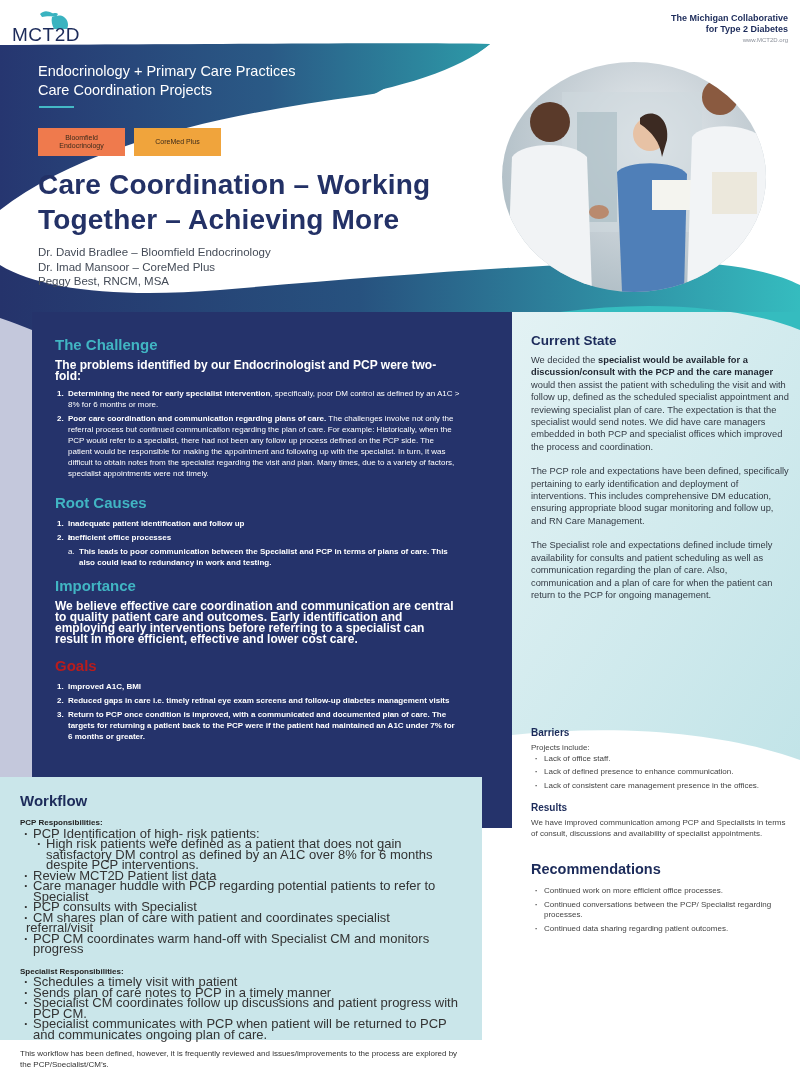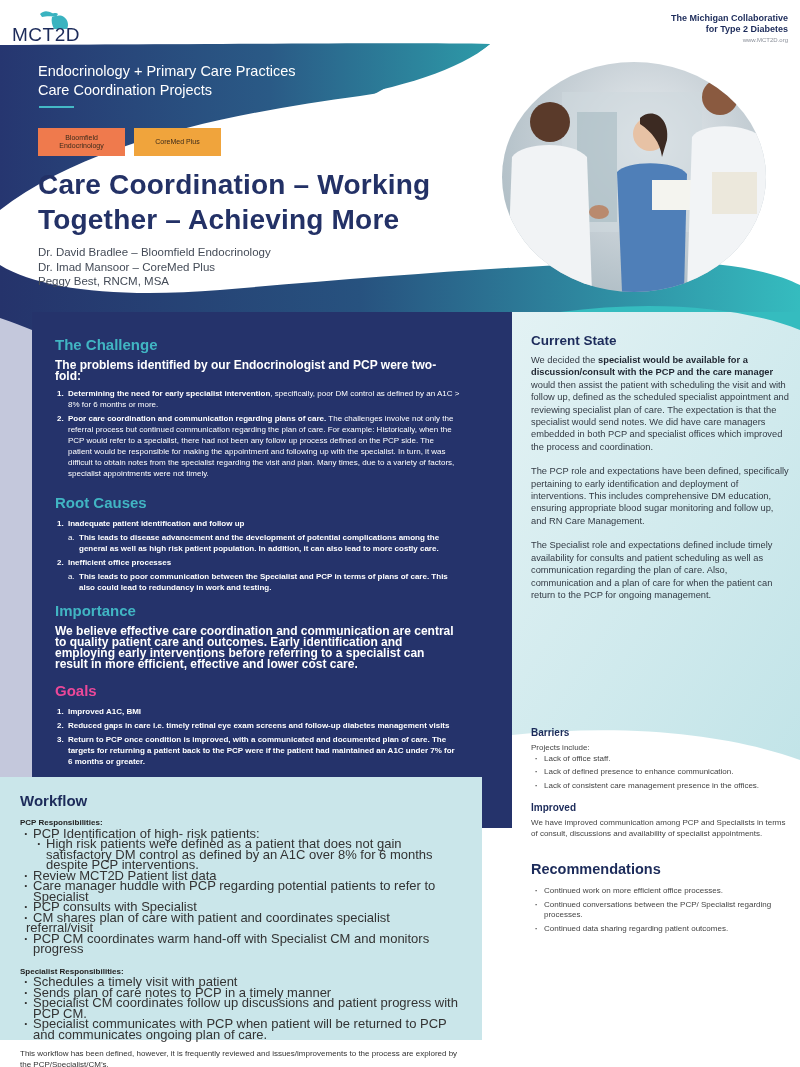--- a/index.html
+++ b/index.html
@@ -30,21 +30,21 @@
   .authors { position: absolute; left: 38px; top: 245px; z-index: 3; font-family: "Liberation Sans", sans-serif; font-size: 11.5px; line-height: 14.5px; color: #444b57; }
 
   
   .photo { position: absolute; left: 502px; top: 62px; width: 264px; height: 230px; border-radius: 50%; overflow: hidden; z-index: 2;
     background: radial-gradient(circle at 55% 35%, #e9edf0 0%, #c7d0d6 45%, #9fb1ba 100%); }
 
   
   .navy { position: absolute; left: 32px; top: 312px; width: 480px; height: 516px; background: #25336b; z-index: 1; }
   .left-content { position: absolute; left: 55px; top: 336px; width: 405px; z-index: 3; color: #ffffff; }
   .h-teal { font-family: "Liberation Sans", sans-serif; font-weight: 700; font-size: 15px; color: #41b5c3; margin-bottom: 7px; }
-  .h-orange { font-family: "Liberation Sans", sans-serif; font-weight: 700; font-size: 15px; color: #ec4899; margin-bottom: 7px; }
+  .h-orange { font-family: "Liberation Sans", sans-serif; font-weight: 700; font-size: 15px; color: #b91c1c; margin-bottom: 7px; }
   .p-white { font-family: "Liberation Sans", sans-serif; font-size: 12px; line-height: 11px; font-weight: 700; color: #ffffff; }
   .ol { list-style: none; margin-top: 6px; }
   .ol li { position: relative; padding-left: 13px; font-family: "Liberation Sans", sans-serif; font-size: 8px; line-height: 11px; font-weight: 400; color: #ffffff; margin-bottom: 3px; }
   .ol li .num { position: absolute; left: 2px; top: 0; font-weight: 700; }
   .ol li b { font-weight: 700; }
   .ol li.sub { padding-left: 24px; }
   .ol li.sub .num { left: 13px; font-weight: 400; }
   .gap-sec { height: 12px; }
 
   
@@ -180,21 +180,21 @@
     <ul class="ol">
       <li><span class="num">1.</span><b>Determining the need for early specialist intervention</b><span>, specifically, poor DM control as defined by an A1C &gt; 8% for 6 months or more.</span></li>
       <li><span class="num">2.</span><b>Poor care coordination and communication regarding plans of care.</b><span> The challenges involve not only the referral process but continued communication regarding the plan of care. For example: Historically, when the PCP would refer to a specialist, there had not been any follow up process defined on the PCP side. The patient would be responsible for making the appointment and following up with the specialist. In turn, it was difficult to obtain notes from the specialist regarding the visit and plan. Many times, due to a variety of factors, specialist appointments were not timely.</span></li>
     </ul>
   </section>
   <div class="gap-sec"></div>
   <section>
     <div class="h-teal">Root Causes</div>
     <ul class="ol">
       <li><span class="num">1.</span><b>Inadequate patient identification and follow up</b></li>
-      <li class="sub"><span class="num">a.</span><b>This leads to disease advancement and the development of potential complications among the general as well as high risk patient population. In addition, it can also lead to more costly care.</b></li>
+      <li class="sub"><span class="num">a.</span></li>
       <li><span class="num">2.</span><b>Inefficient office processes</b></li>
       <li class="sub"><span class="num">a.</span><b>This leads to poor communication between the Specialist and PCP in terms of plans of care. This also could lead to redundancy in work and testing.</b></li>
     </ul>
   </section>
   <div style="height:6px"></div>
   <section>
     <div class="h-teal">Importance</div>
     <div class="p-white">We believe effective care coordination and communication are central to quality patient care and outcomes. Early identification and employing early interventions before referring to a specialist can result in more efficient, effective and lower cost care.</div>
   </section>
   <div class="gap-sec"></div>
@@ -247,21 +247,21 @@
     <div class="rl-h">Barriers</div>
     <div class="rl-p">Projects include:</div>
     <ul class="rl-bul">
       <li>Lack of office staff.</li>
       <li>Lack of defined presence to enhance communication.</li>
       <li>Lack of consistent care management presence in the offices.</li>
     </ul>
   </section>
   <div style="height:8px"></div>
   <section>
-    <div class="rl-h">Improved</div>
+    <div class="rl-h">Results</div>
     <p class="rl-p">We have improved communication among PCP and Specialists in terms of consult, discussions and availability of specialist appointments.</p>
     <div style="height:10px"></div>
   </section>
   <div style="height:12px"></div>
   <section>
     <div class="rl-h" style="font-size:14.5px; margin-bottom:9px">Recommendations</div>
     <ul class="rl-bul">
       <li>Continued work on more efficient office processes.</li>
       <li>Continued conversations between the PCP/ Specialist regarding processes.</li>
       <li>Continued data sharing regarding patient outcomes.</li>

